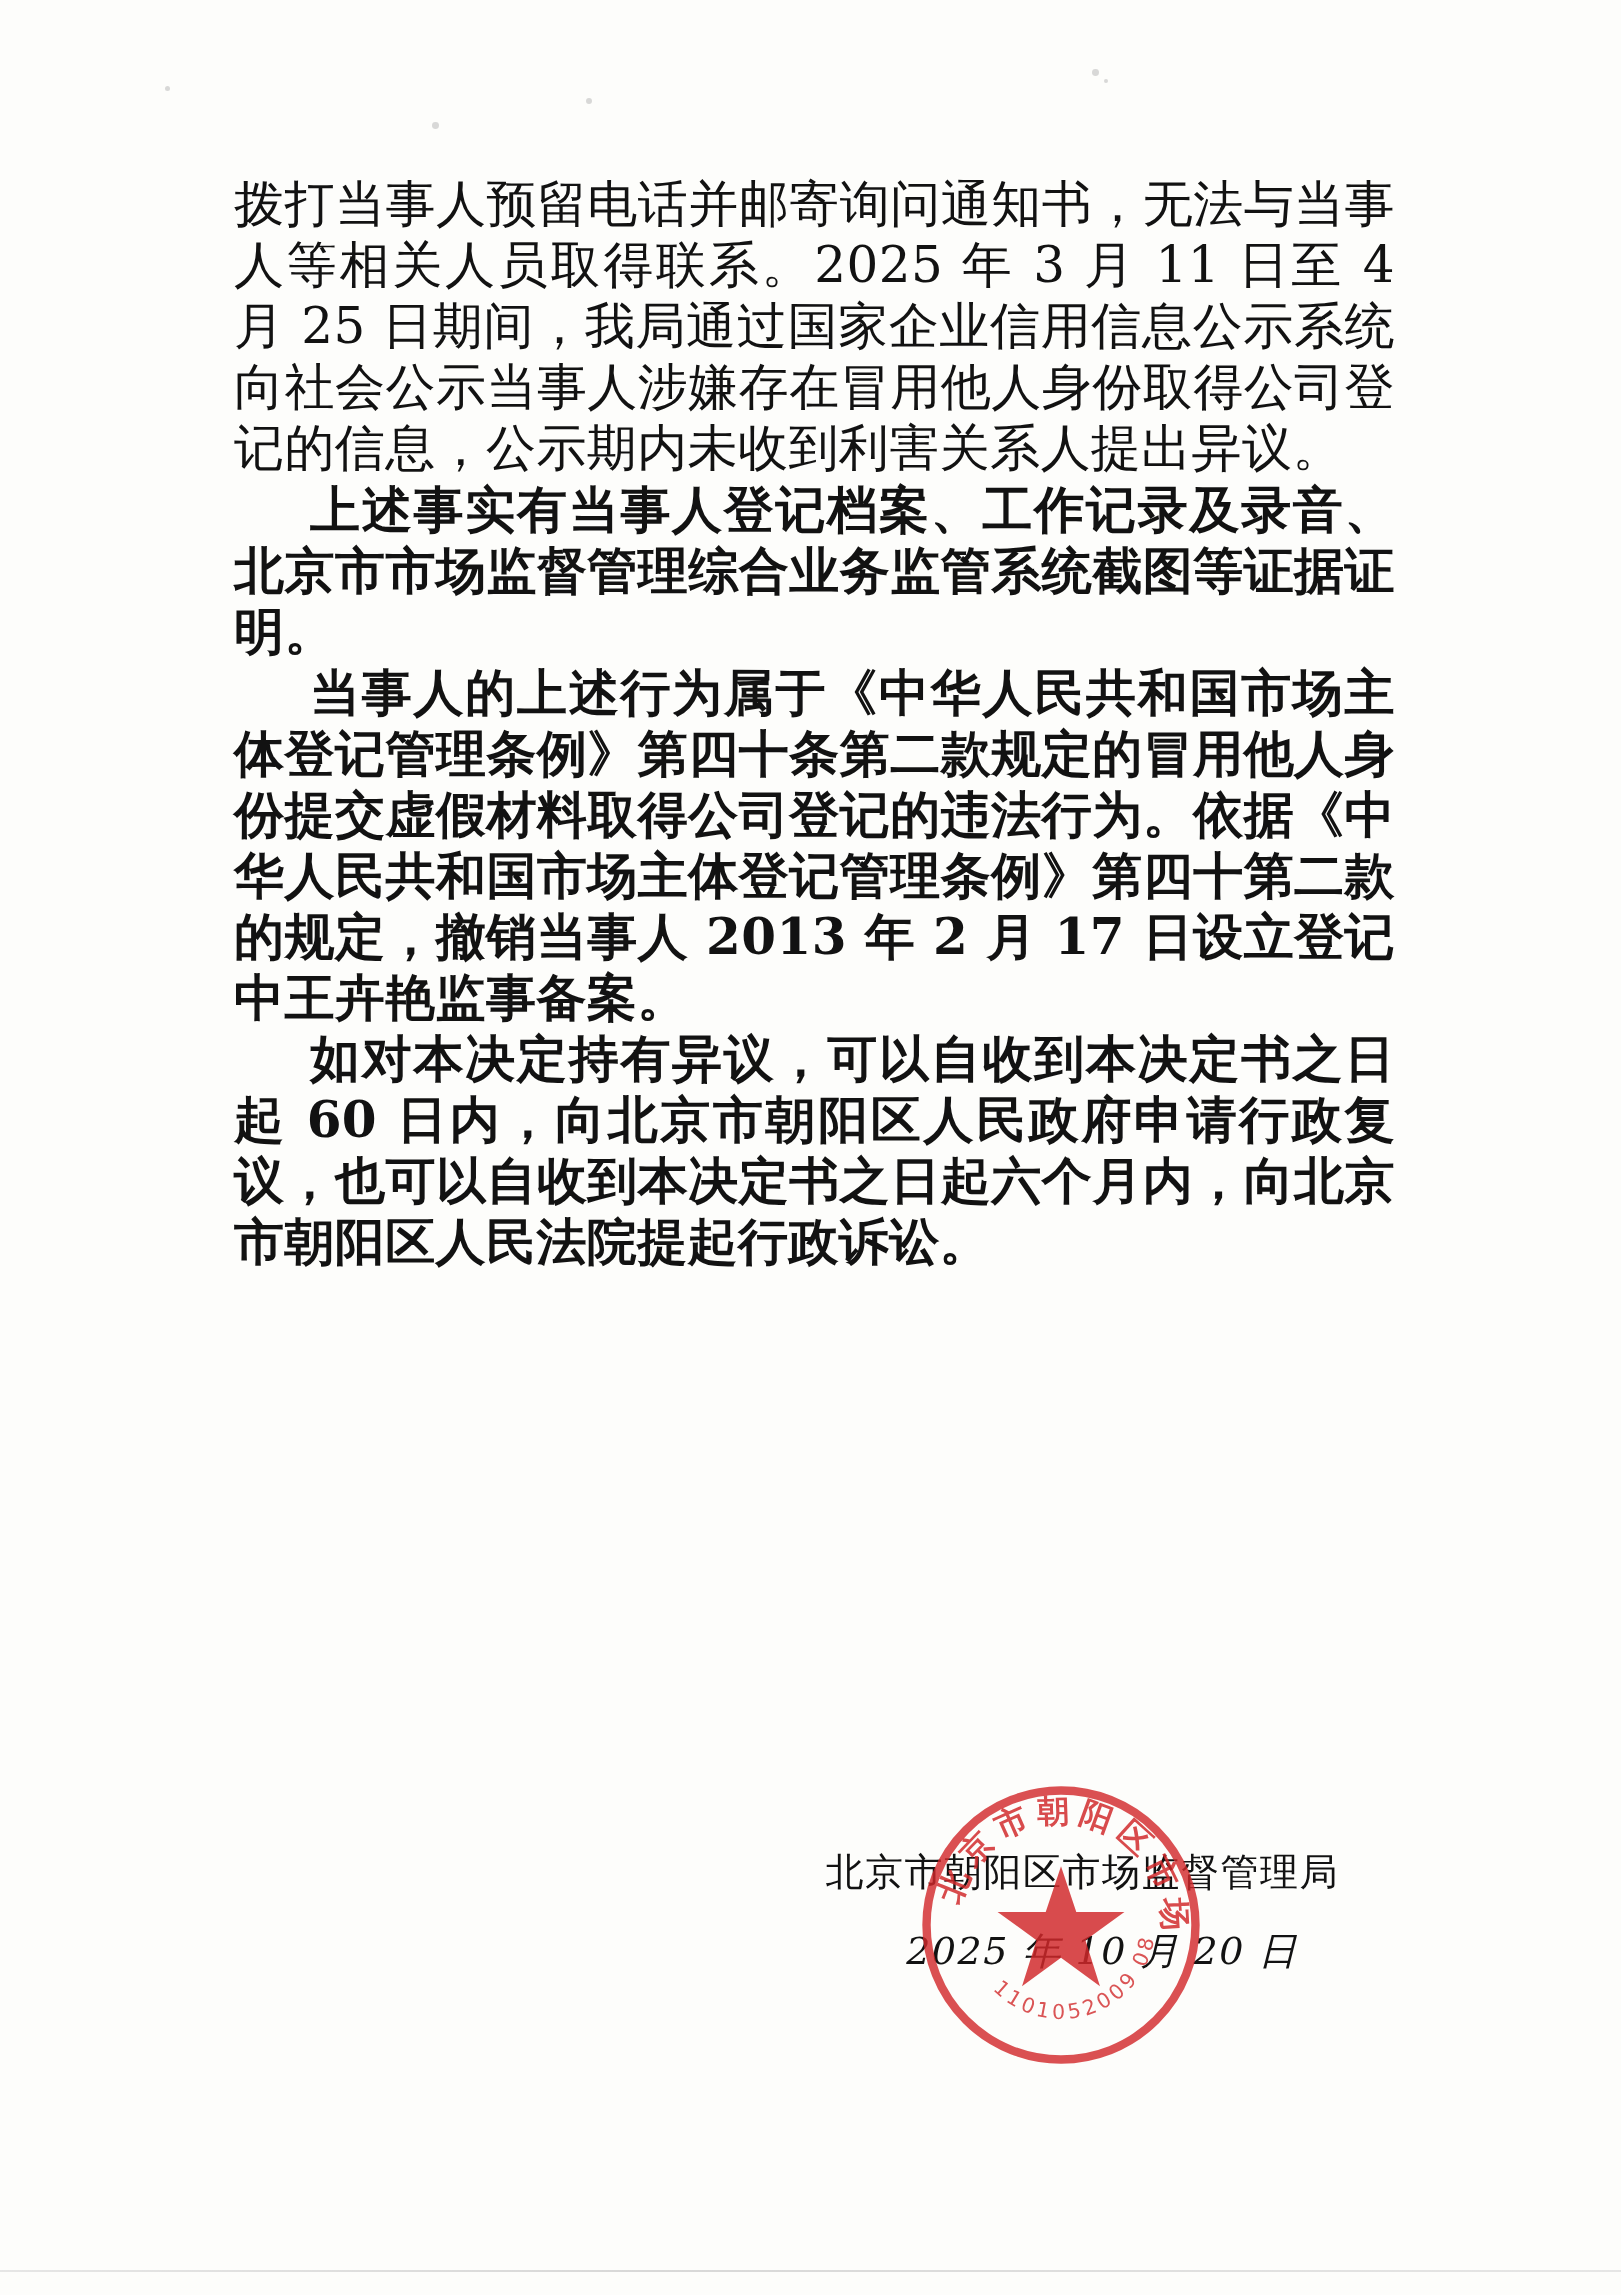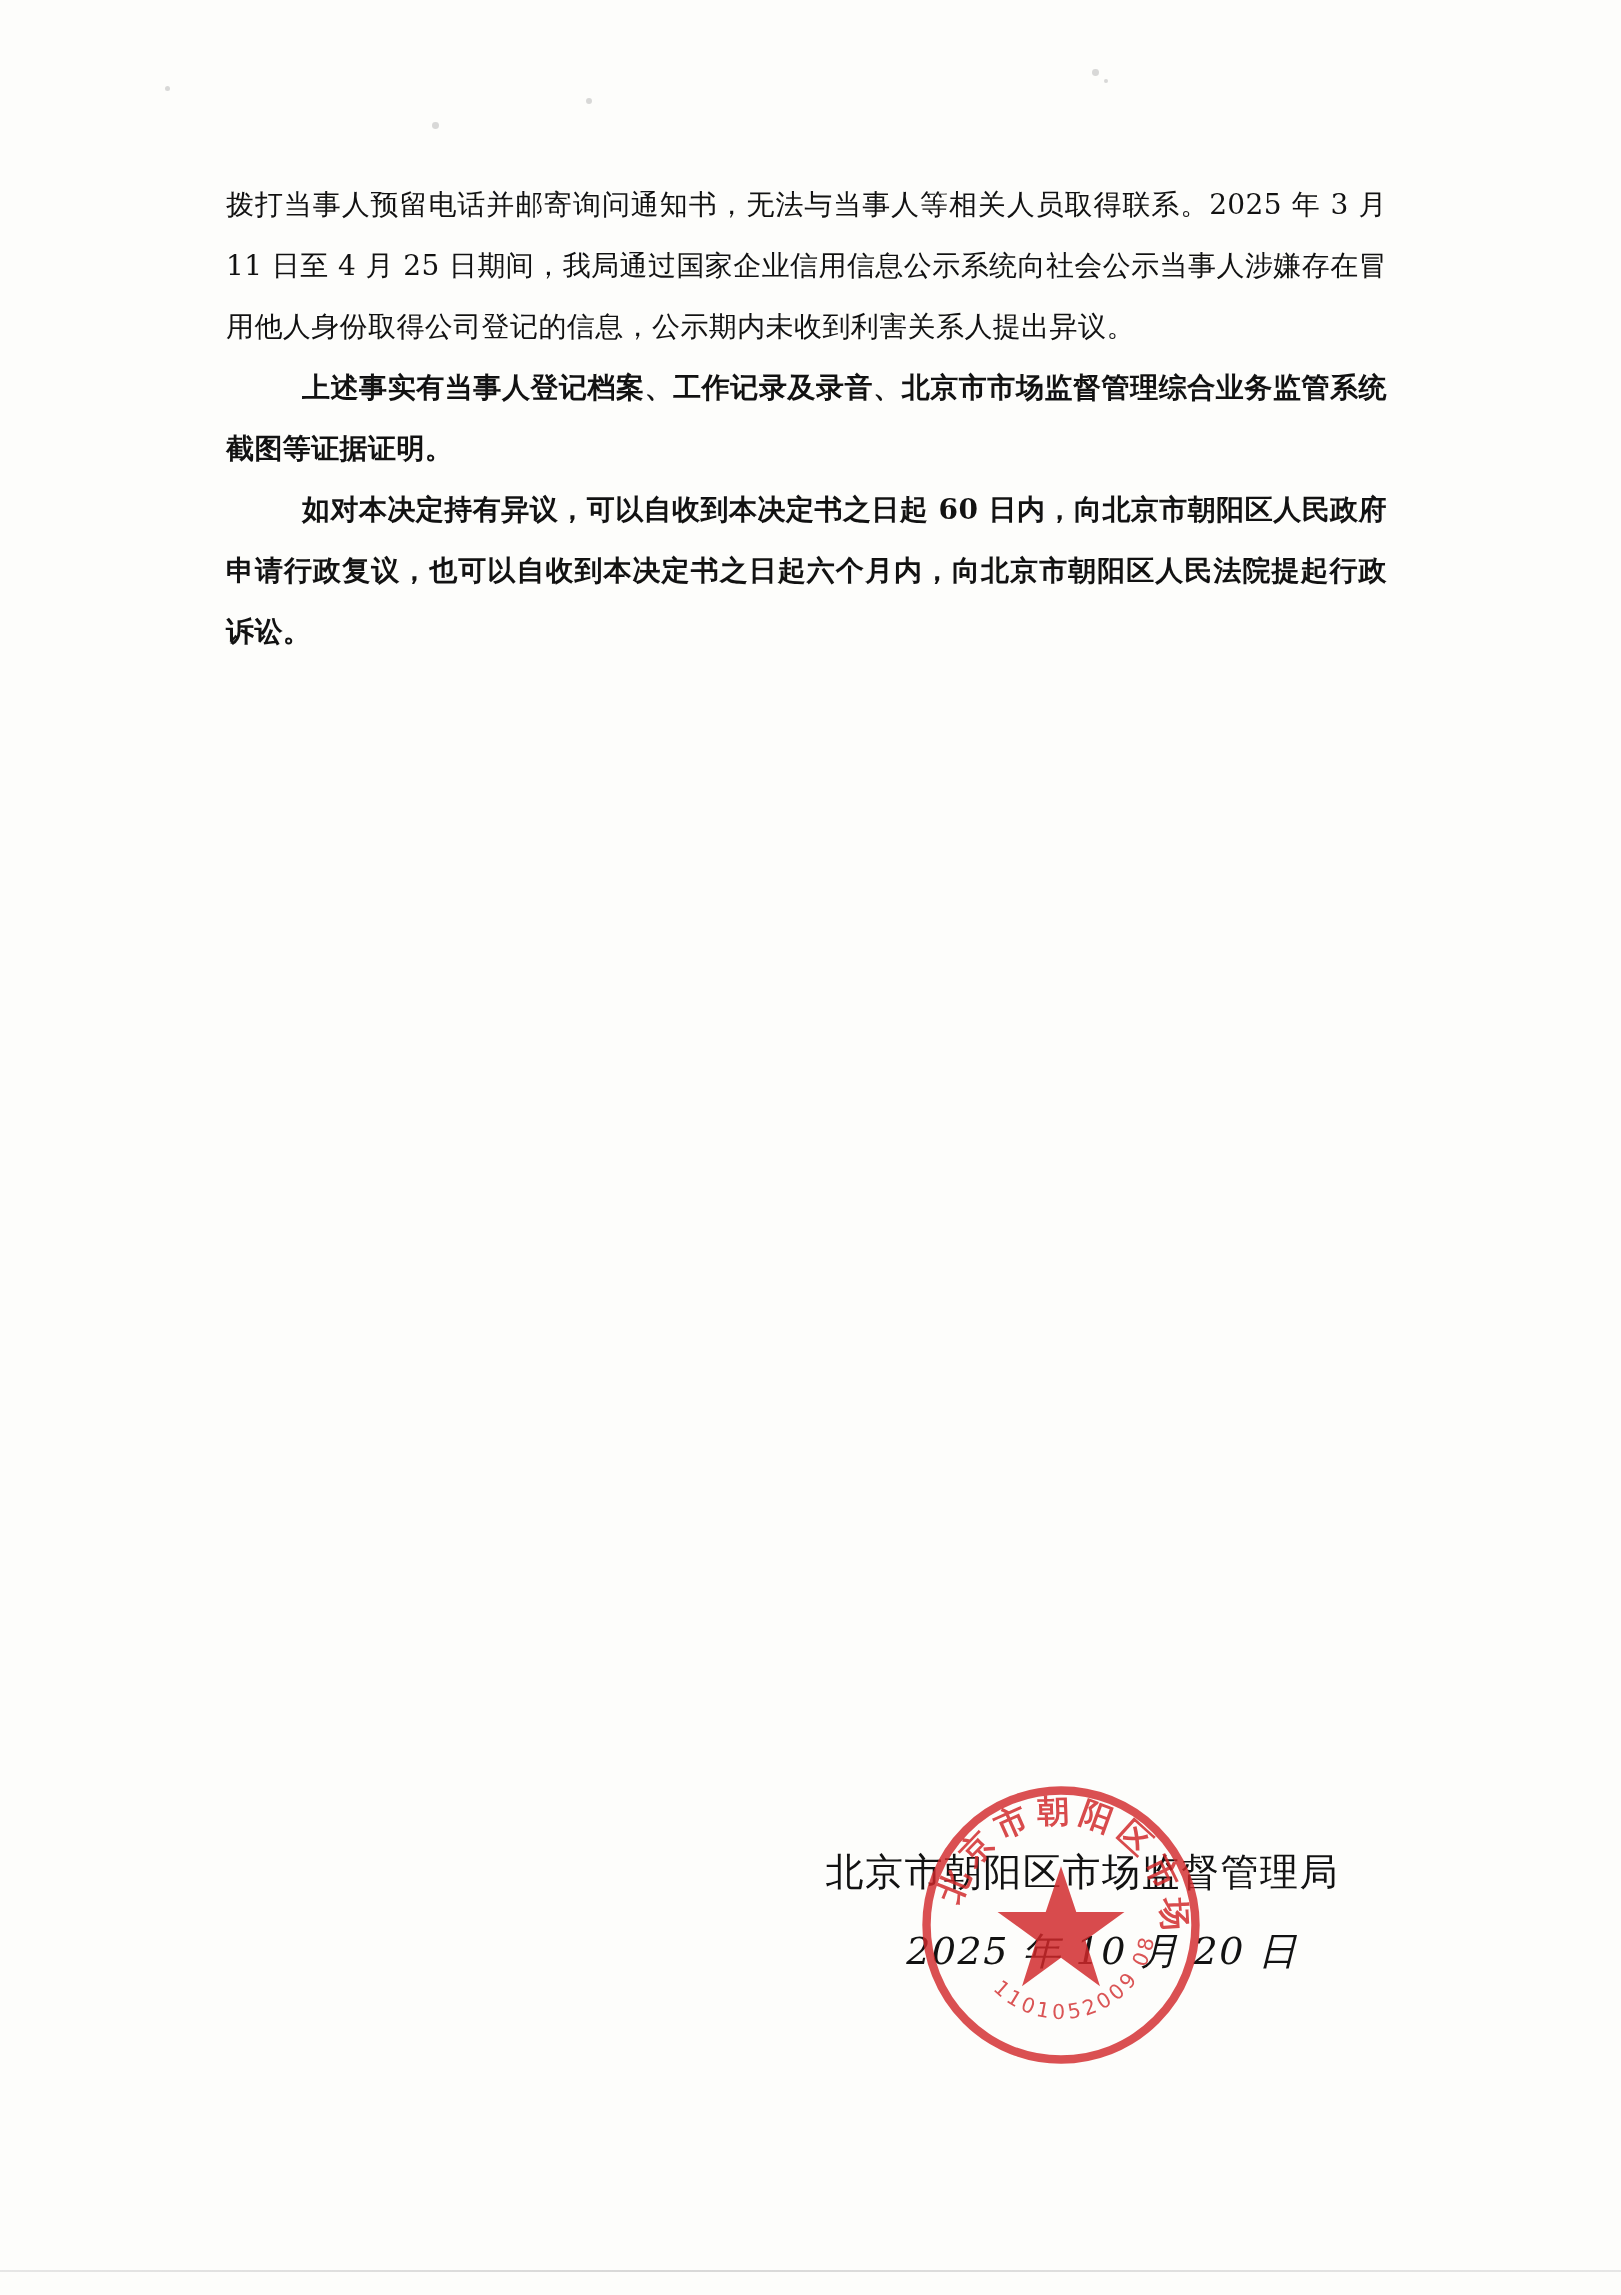--- a/index.html
+++ b/index.html
@@ -26,24 +26,24 @@
     opacity: 0.55;
   }
   .speck.s1 { left: 165px;  top: 86px; width: 5.3px;  height: 5.3px; }
   .speck.s2 { left: 432px;  top: 122px; width: 6.9px;  height: 6.9px; }
   .speck.s3 { left: 586px;  top: 98px; width: 6.1px;  height: 6.1px; }
   .speck.s4 { left: 1092px; top: 69px;  width: 6.9px;  height: 6.9px; }
   .speck.s5 { left: 1104px; top: 79px; width: 3.8px;  height: 3.8px; }
 
   .body-text {
     position: absolute;
-    left: 226px;
+    left: 234px;
     top: 174px;
     width: 1161px;
-    font-size: 28px;
+    font-size: 50px;
     line-height: 61px;
     color: #121212;
     letter-spacing: 0.4px;
     text-align: justify;
     text-justify: inter-ideograph;
   }
   .para {
     margin: 0 0 0 0;
     text-indent: 0;
   }
@@ -106,20 +106,21 @@
 
   <div class="speck s1"></div>
   <div class="speck s2"></div>
   <div class="speck s3"></div>
   <div class="speck s4"></div>
   <div class="speck s5"></div>
 
   <div class="body-text">
     <p class="para">拨打当事人预留电话并邮寄询问通知书，无法与当事人等相关人员取得联系。2025 年 3 月 11 日至 4 月 25 日期间，我局通过国家企业信用信息公示系统向社会公示当事人涉嫌存在冒用他人身份取得公司登记的信息，公示期内未收到利害关系人提出异议。</p>
     <p class="para indent">上述事实有当事人登记档案、工作记录及录音、北京市市场监督管理综合业务监管系统截图等证据证明。</p>
+    <p class="para indent">当事人的上述行为属于《中华人民共和国市场主体登记管理条例》第四十条第二款规定的冒用他人身份提交虚假材料取得公司登记的违法行为。依据《中华人民共和国市场主体登记管理条例》第四十第二款的规定，撤销当事人 2013 年 2 月 17 日设立登记中王卉艳监事备案。</p>
     <p class="para indent">如对本决定持有异议，可以自收到本决定书之日起 60 日内，向北京市朝阳区人民政府申请行政复议，也可以自收到本决定书之日起六个月内，向北京市朝阳区人民法院提起行政诉讼。</p>
   </div>
 
   <div class="signature-block">
     <div class="sig-line">北京市朝阳区市场监督管理局</div>
     <div class="sig-date">2025 年 10 月 20 日</div>
   </div>
 
   <div class="seal">
     <svg width="298" height="298" viewBox="0 0 390 390" xmlns="http://www.w3.org/2000/svg">

